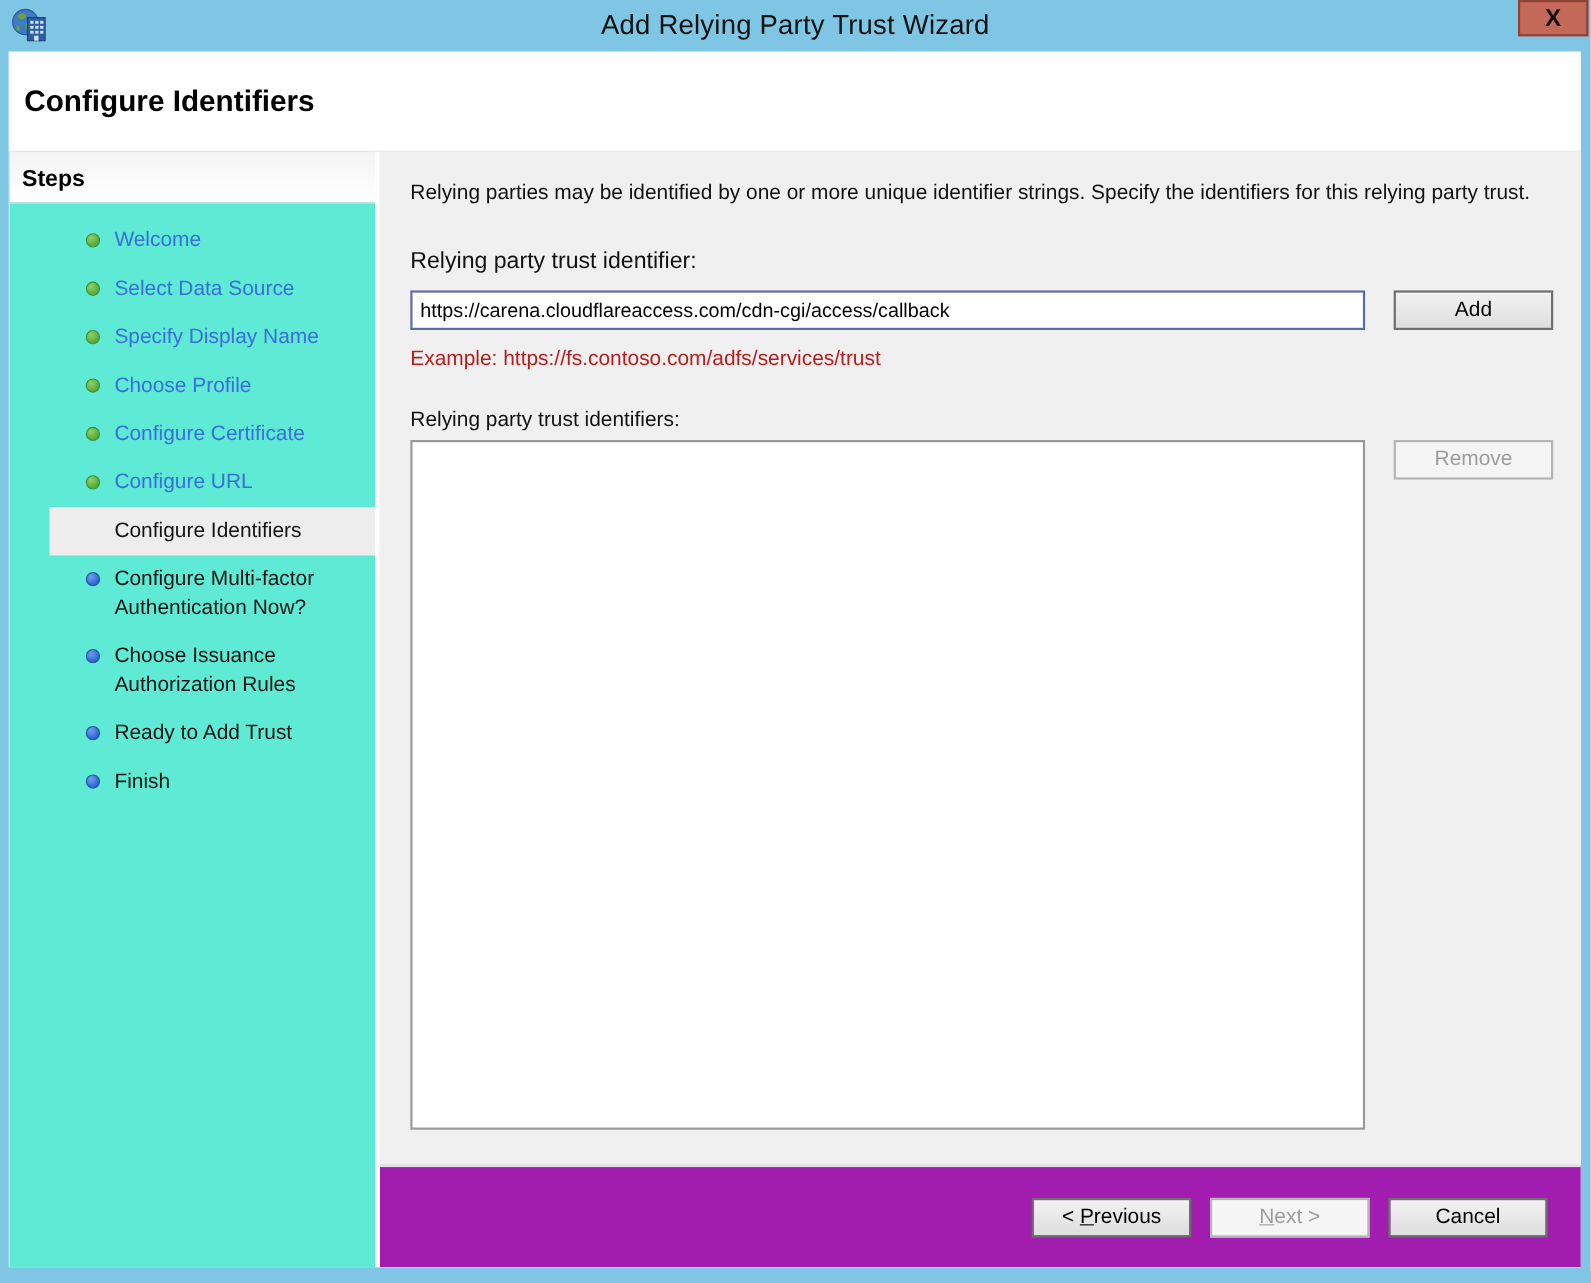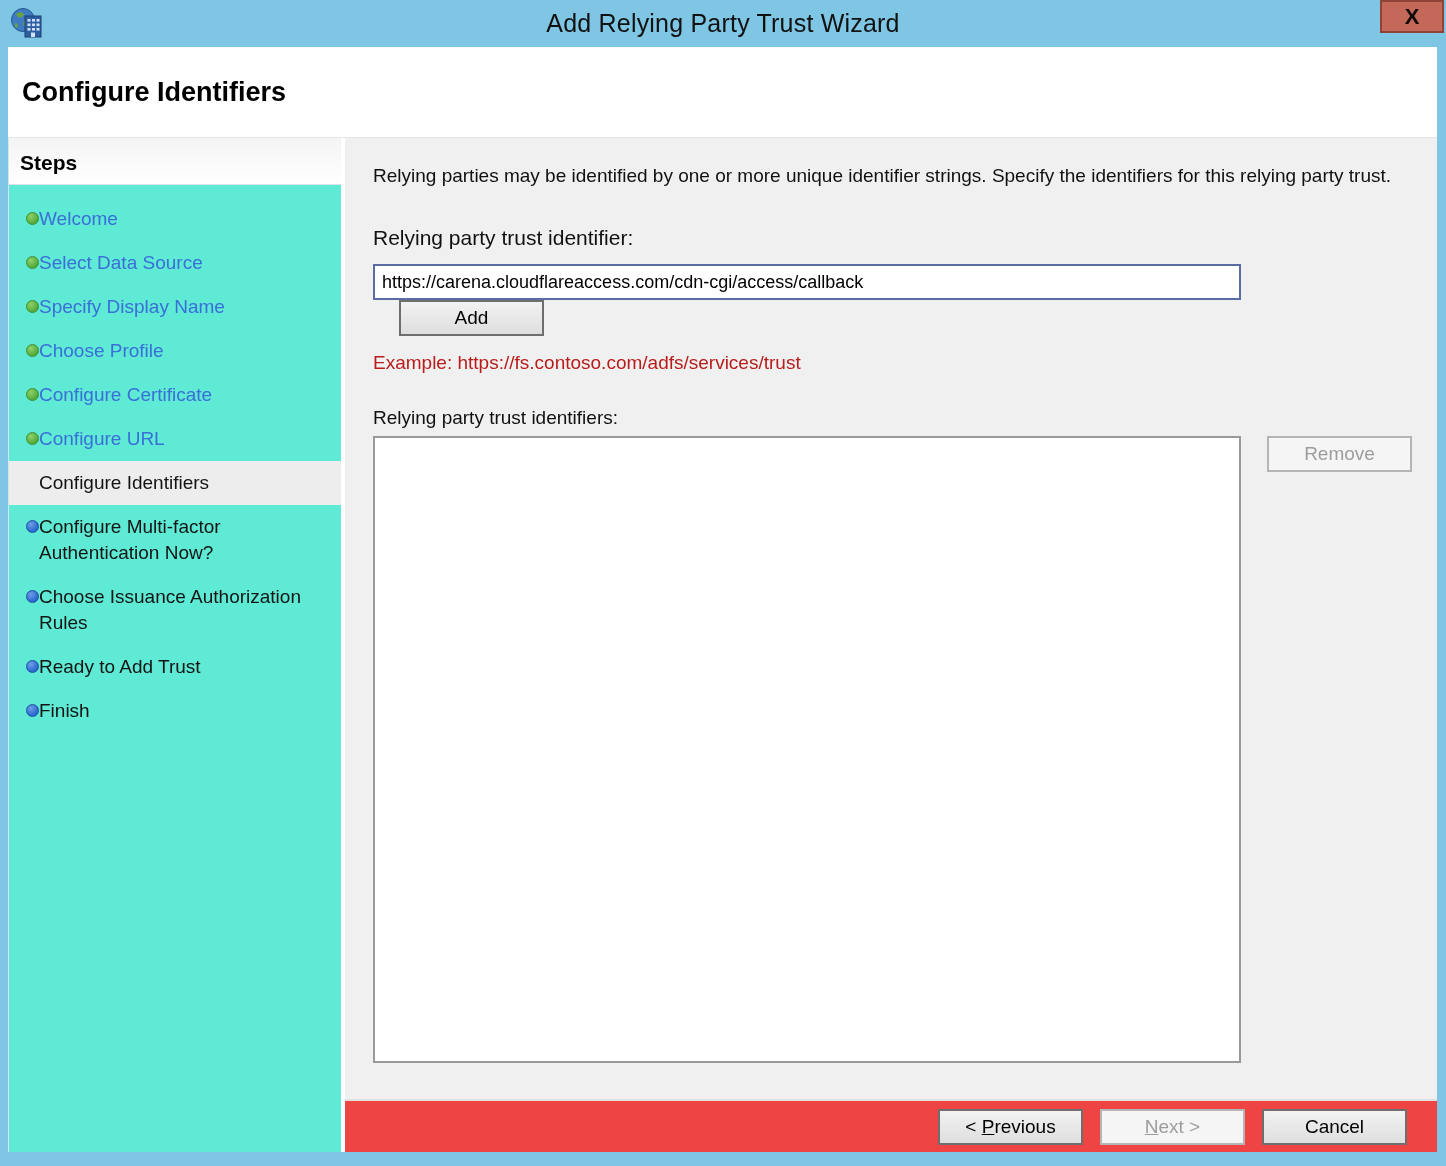--- a/index.html
+++ b/index.html
@@ -43,22 +43,22 @@
 
   
   .sidebar { width:333px; background:#5eead4; border-left:1px solid #cfe7f2; }
   .steps-heading {
     padding:13px 0 9px 11px; font-size:21px; font-weight:bold; color:#000;
     background:linear-gradient(#f4f4f4,#ffffff);
     border-bottom:1px solid #d9e2ec;
   }
   .steps-list { padding-top:12px; }
   .step {
-    display:flex; align-items:flex-start; 
-    padding:9px 6px 9px 17px; font-size:19px; line-height:26px;
+    display:flex; align-items:flex-start; gap:13px;
+    padding:9px 6px 9px 33px; font-size:19px; line-height:26px;margin-left:36px;
   }
   .step .bullet {
     flex:0 0 13px; width:13px; height:13px; border-radius:50%; margin-top:6px;
   }
   .step.completed .bullet {
     background:radial-gradient(circle at 35% 30%, #8fd06a, #55aa3b 70%);
     border:1px solid #3f8f2e;
   }
   .step.upcoming .bullet {
     background:radial-gradient(circle at 35% 30%, #6f9fe8, #2b66cc 70%);
@@ -71,21 +71,21 @@
 
   
   .content-col { flex:1; display:flex; flex-direction:column; background:#f0f0f0; border-left:4px solid #ffffff; min-width:0; }
   .content { flex:1; padding:24px 22px 0 28px; }
 
   .intro { font-size:19px; line-height:27px; max-width:1030px; color:#111; }
   .field-label { font-size:21px; color:#111; margin-top:37px; }
   .field-label-2 { font-size:19px; color:#111; margin-top:33px; }
 
   .row { display:flex; align-items:flex-start; }
-  .row-input { margin-top:14px;flex-direction:column; }
+  .row-input { margin-top:14px; }
   .id-input {
     width:868px; height:36px; background:#fff;
     border:2px solid #5b6ca2; font-family:inherit; font-size:18px;
     color:#000; padding:0 7px; outline:none;
   }
   .row-list { margin-top:7px; }
   .listbox {
     width:868px; height:627px; background:#fff; border:2px solid #999999;
     overflow:auto;
   }
@@ -97,21 +97,21 @@
     border:2px solid #6e6e6e;
   }
   .btn.side { margin-left:26px; }
   .btn.disabled {
     background:#f5f5f5; border:2px solid #b5b5b5; color:#9d9d9d; cursor:default;
   }
   .example { font-size:19px; color:#b91c1c; margin-top:16px; }
 
   
   .footer {
-    height:53px; background:#ef4444; border-top:2px solid #e1e1e1;
+    height:93px; background:#a21caf; border-top:2px solid #e1e1e1;
     display:flex; align-items:center; justify-content:flex-end;
     gap:17px; padding-right:30px; flex:0 0 auto;
   }
   .accel { text-decoration:underline; }
 </style>
 </head>
 <body>
 
 <div class="window">
 

